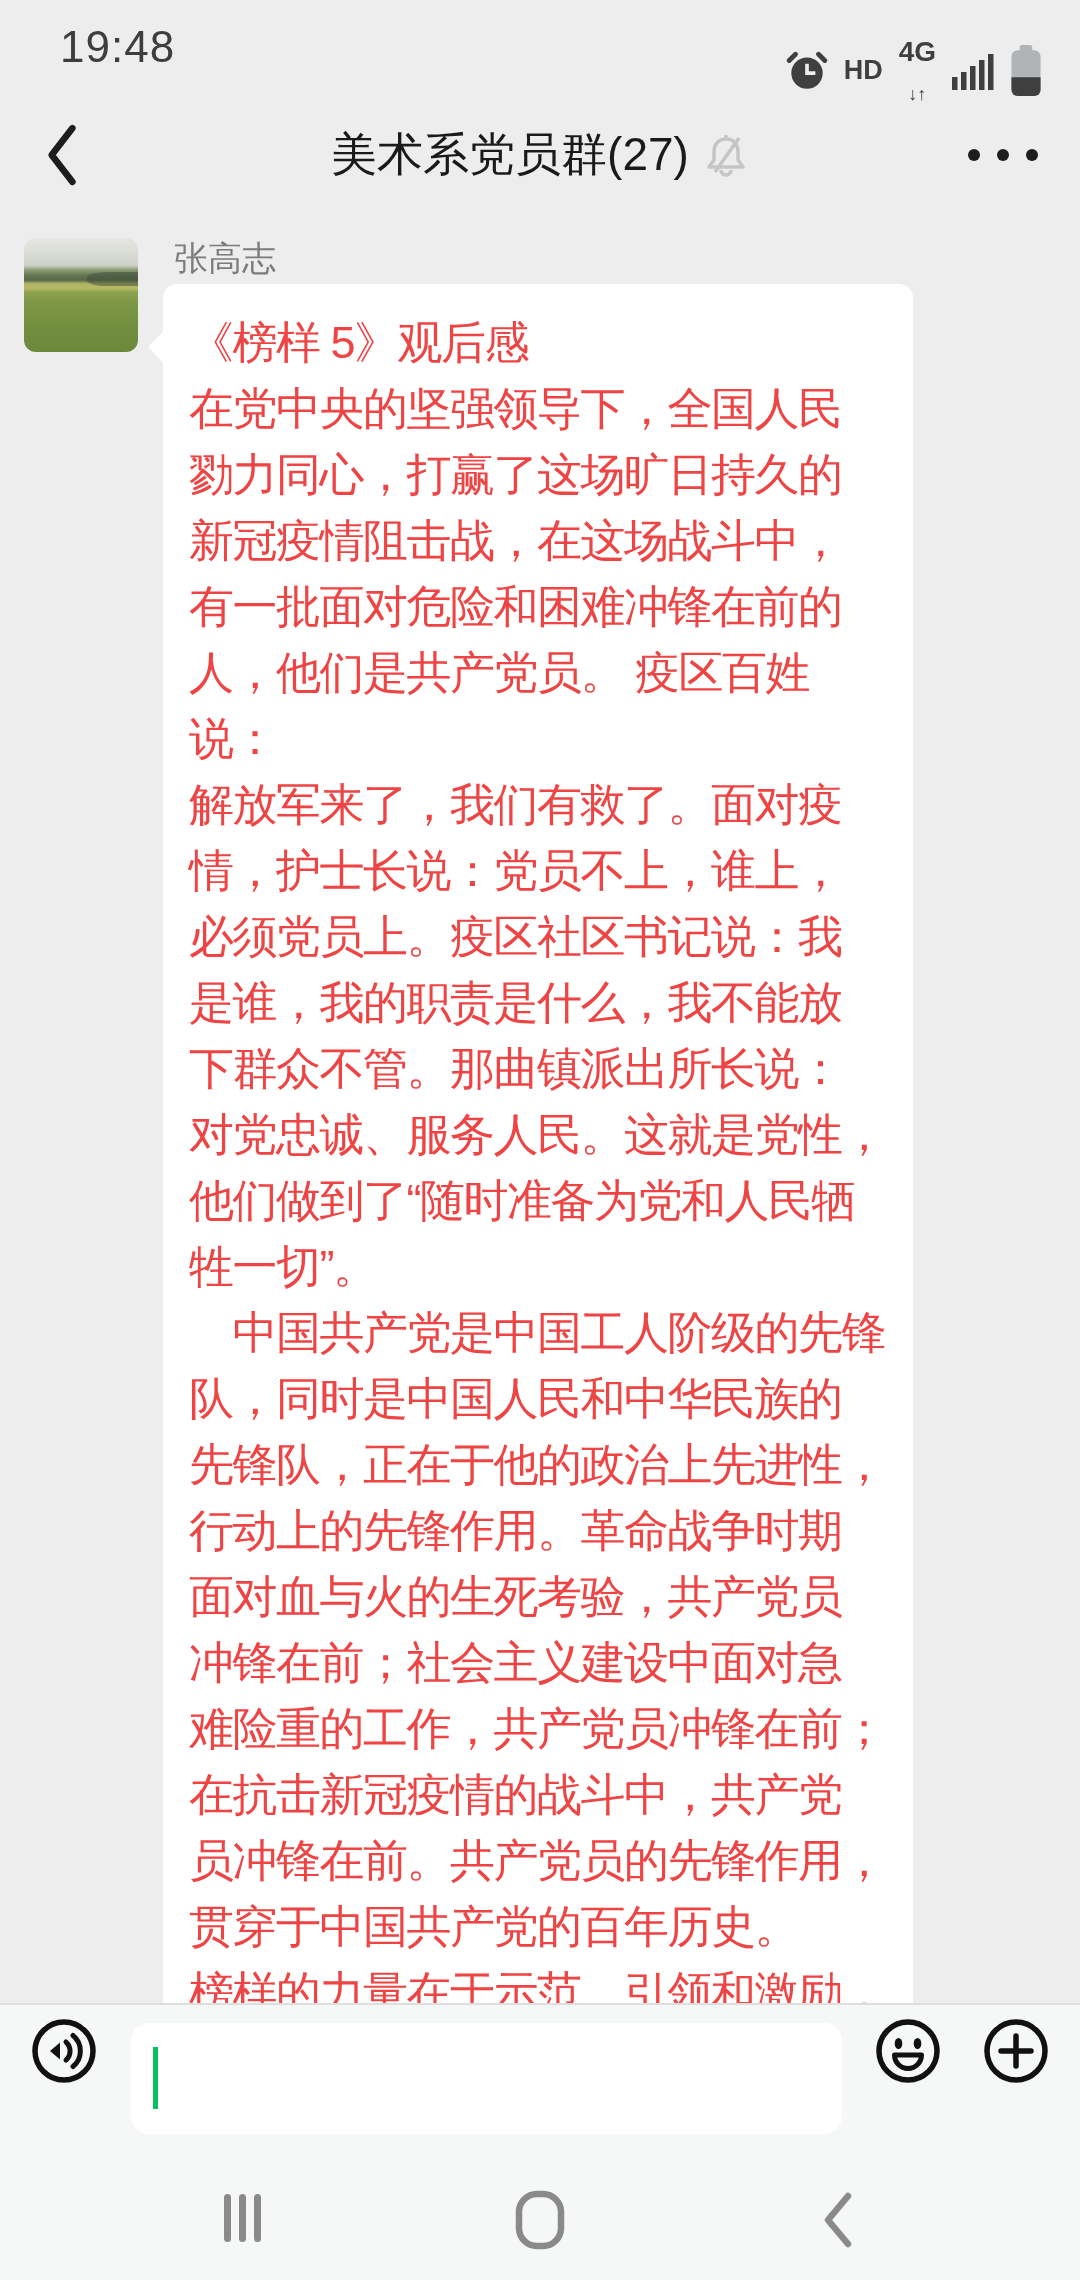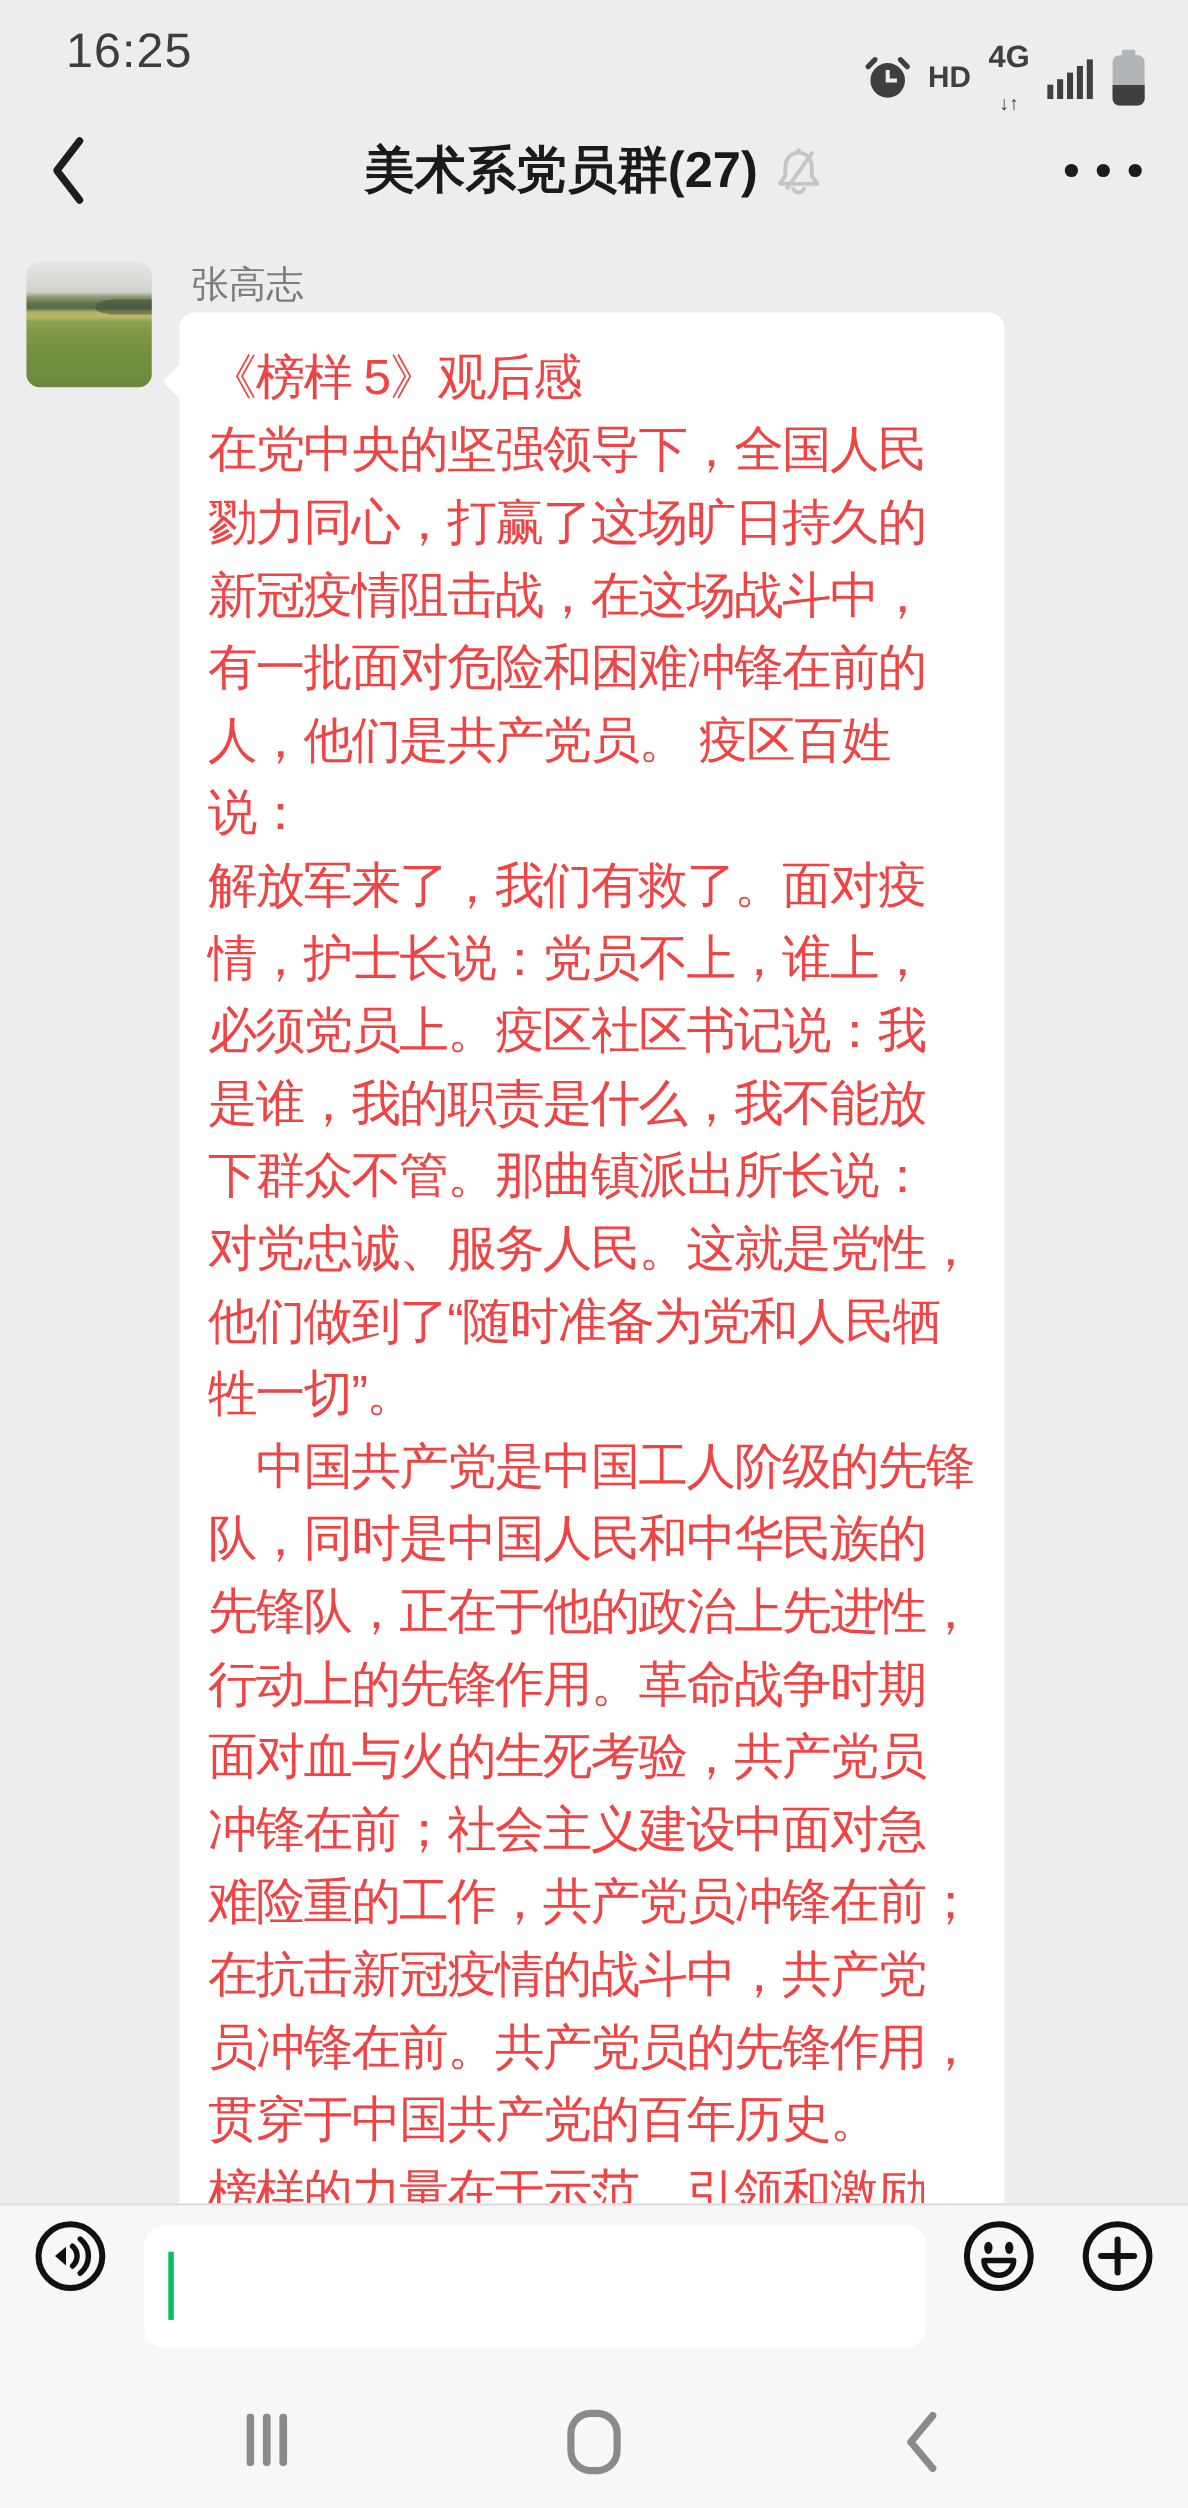--- a/index.html
+++ b/index.html
@@ -14,21 +14,21 @@
   .status-time{position:absolute;left:60px;top:22px;font-size:44px;color:#3d3d3d;letter-spacing:1px;}
   .status-icons{position:absolute;right:38px;top:14px;display:flex;align-items:center;gap:16px;color:#3f3f3f;margin-top:24px;}
   .net-badge{display:flex;flex-direction:column;align-items:center;line-height:1;gap:21px;}
   .net-badge .g4{font-size:28px;font-weight:bold;color:#3f3f3f;}
   .net-badge .arrows{font-size:18px;color:#3f3f3f;margin-top:-2px;letter-spacing:0px;}
   .hd-label{font-size:27px;font-weight:bold;color:#3f3f3f;}
   
   .titlebar{position:absolute;left:0;top:96px;width:1080px;height:118px;}
   .back-btn{position:absolute;left:42px;top:26px;width:40px;height:66px;}
   .title-wrap{position:absolute;left:0;top:0;width:100%;height:100%;display:flex;align-items:center;justify-content:center;gap:14px;}
-  .page-title{font-size:46px;font-weight:700;color:#1a1a1a;}
+  .page-title{font-size:46px;font-weight:400;color:#1a1a1a;}
   .more-btn{position:absolute;right:42px;top:50%;transform:translateY(-50%);width:70px;height:40px;display:flex;align-items:center;justify-content:space-between;}
   .more-btn i{width:12px;height:12px;border-radius:50%;background:#1d1d1d;}
   
   .chat{position:absolute;left:0;top:214px;width:992px;height:1789px;overflow:hidden;}
   .avatar{
     position:absolute;left:24px;top:24px;width:114px;height:114px;border-radius:12px;overflow:hidden;
     background:
       linear-gradient(180deg,
         #e6e7e3 0%, #d9dbd5 14%, #cfd2cb 24%,
         #8c9c74 28%, #637650 33%, #56684a 37%,
@@ -59,21 +59,21 @@
   .sysnav{position:absolute;left:0;top:143px;width:100%;height:134px;color:#8a8a8a;}
   .nav-recent{position:absolute;left:224px;top:46px;}
   .nav-home{position:absolute;left:515px;top:42px;}
   .nav-back{position:absolute;left:822px;top:44px;}
   svg{display:block;}
 </style>
 </head>
 <body>
 
 <div class="statusbar">
-  <div class="status-time">16:25</div>
+  <div class="status-time">19:48</div>
   <div class="status-icons">
     <span>
       <svg width="42" height="44" viewBox="0 0 40 42">
         <path d="M9 5 L3 11" stroke="#3f3f3f" stroke-width="4.5" stroke-linecap="round" fill="none"></path>
         <path d="M31 5 L37 11" stroke="#3f3f3f" stroke-width="4.5" stroke-linecap="round" fill="none"></path>
         <circle cx="20" cy="23" r="15" fill="#3f3f3f"></circle>
         <path d="M20 14 V23 H28" stroke="#ededed" stroke-width="3.5" fill="none"></path>
       </svg>
     </span>
     <span class="hd-label">HD</span>

